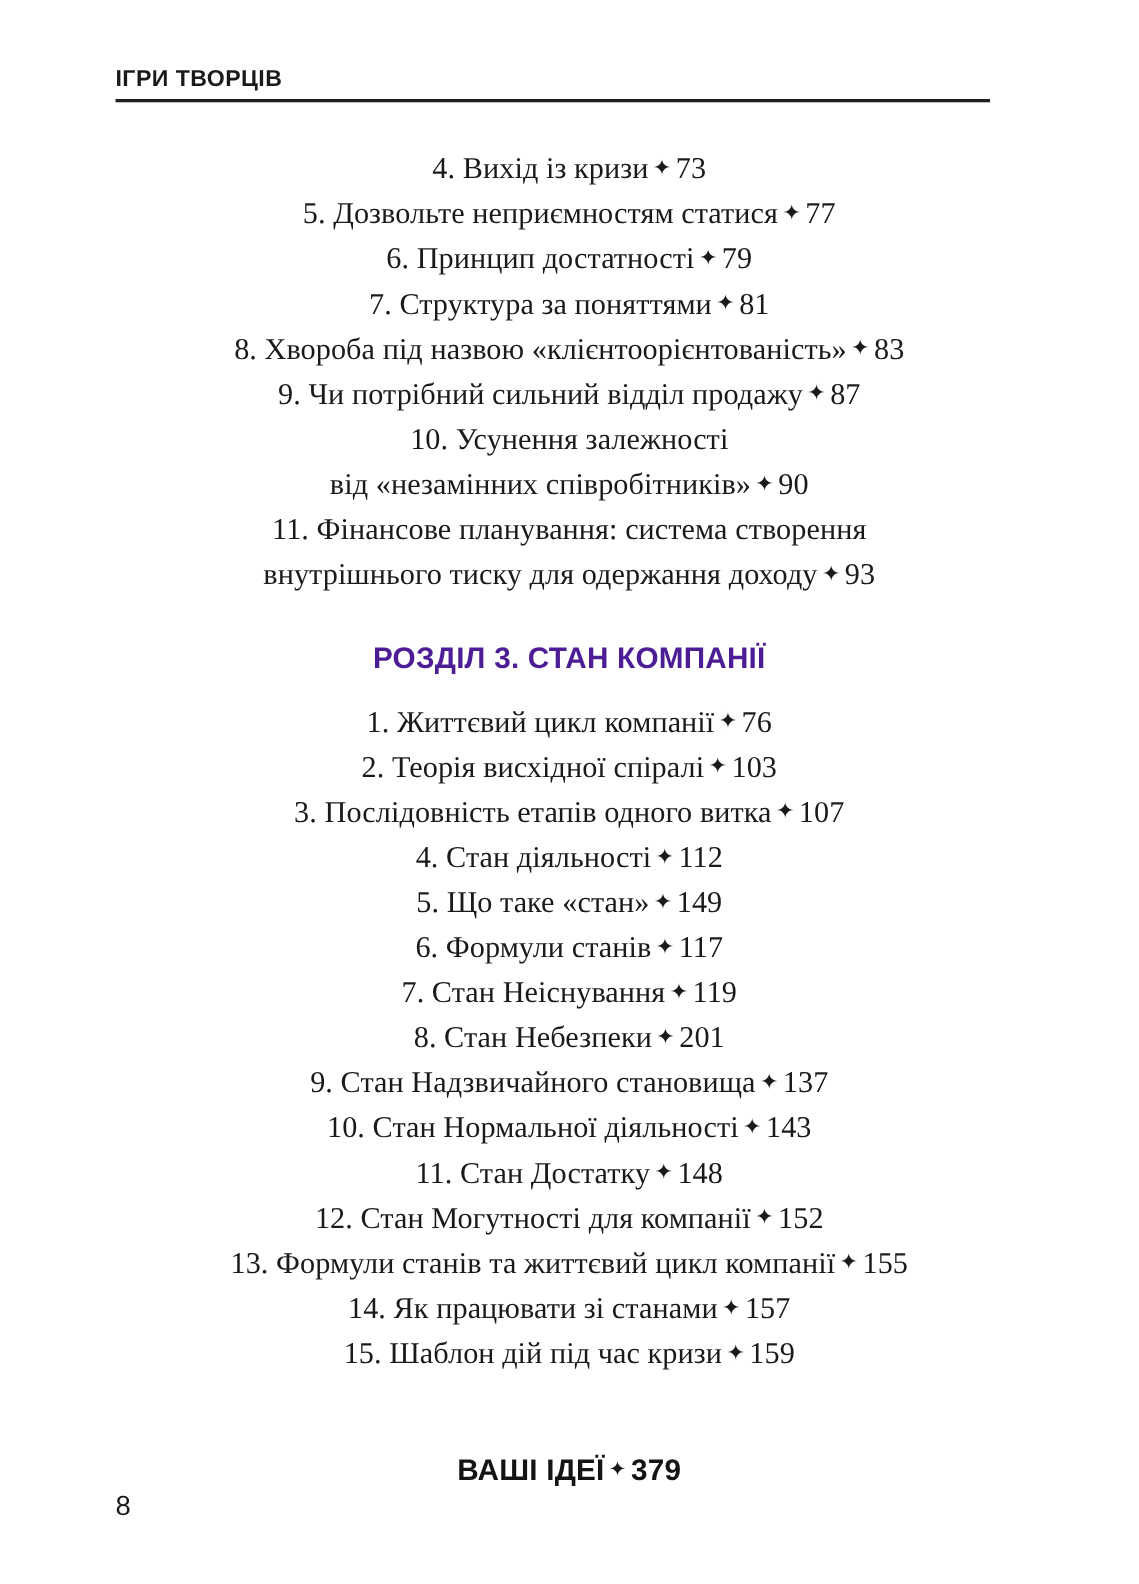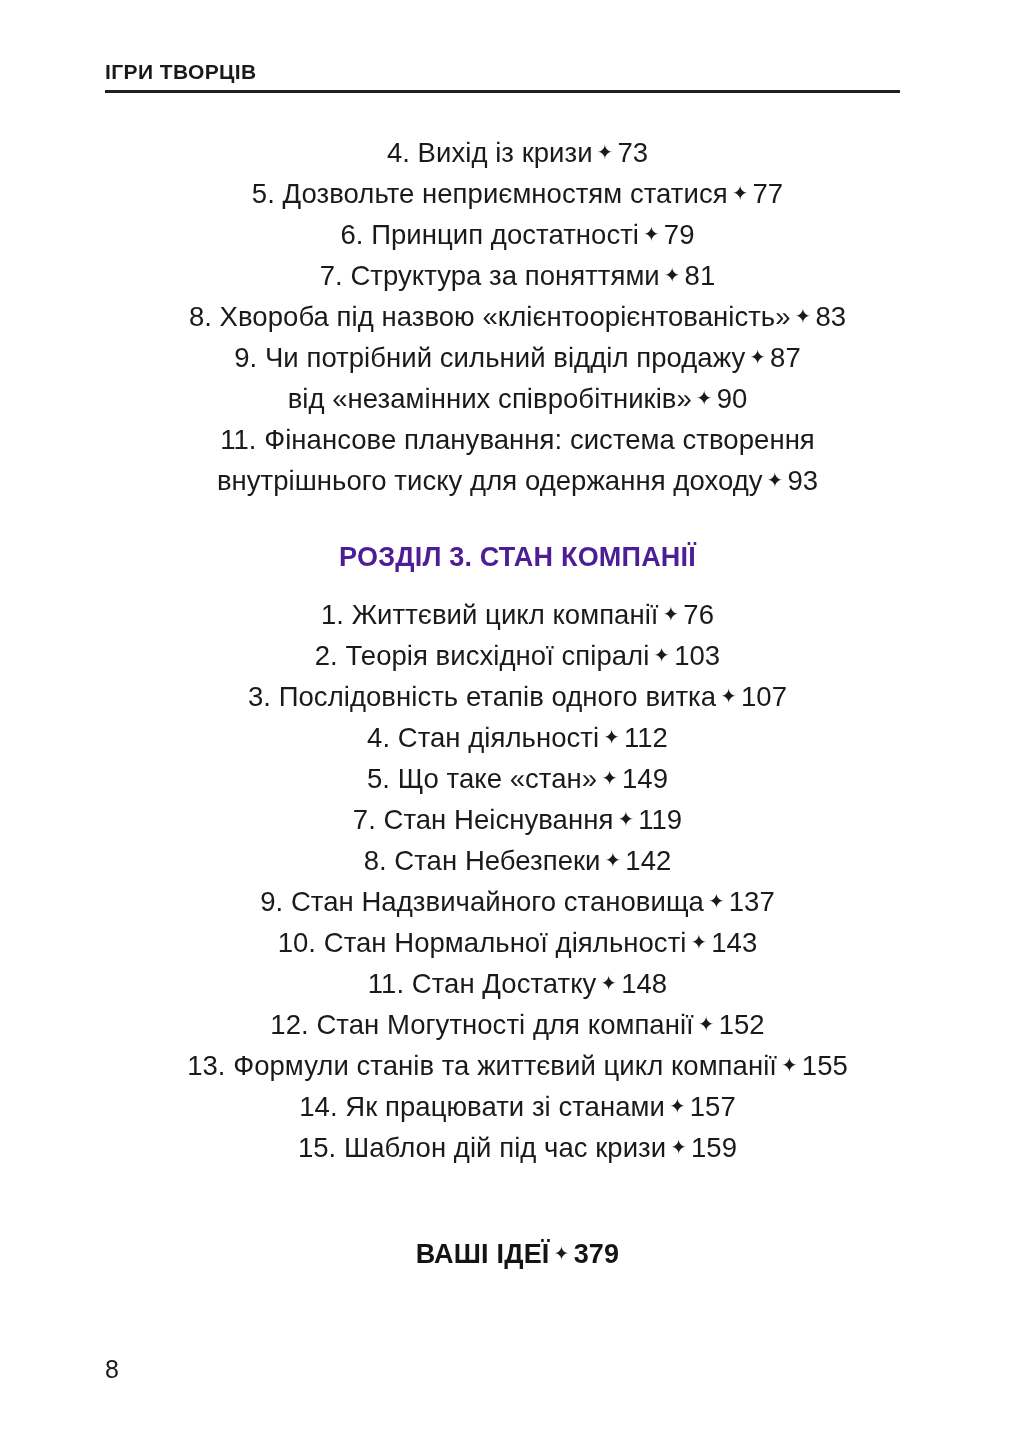--- a/index.html
+++ b/index.html
@@ -63,20 +63,21 @@
     font-weight: 400;
     line-height: 41px;
     color: #1a1a1a;
     letter-spacing: 0.05px;
     white-space: nowrap;
   }
 
   .toc-entry .entry-line {
     display: block;
     white-space: nowrap;
+    font-family: Liberation Serif, serif;
   }
 
   .sep {
     display: inline-block;
     padding: 0 4px;
     font-size: 20px;
     line-height: 1;
     position: relative;
     top: -3px;
     color: #1a1a1a;
@@ -143,20 +144,21 @@
         <div class="toc-entry">
           <span class="entry-line"><span>7. Структура за поняттями</span><span class="sep">✦</span><span>81</span></span>
         </div>
         <div class="toc-entry">
           <span class="entry-line"><span>8. Хвороба під назвою «клієнтоорієнтованість»</span><span class="sep">✦</span><span>83</span></span>
         </div>
         <div class="toc-entry">
           <span class="entry-line"><span>9. Чи потрібний сильний відділ продажу</span><span class="sep">✦</span><span>87</span></span>
         </div>
         <div class="toc-entry">
+          <span class="entry-line"><span>10. Усунення залежності</span></span>
           <span class="entry-line"><span>від «незамінних співробітників»</span><span class="sep">✦</span><span>90</span></span>
         </div>
         <div class="toc-entry">
           <span class="entry-line"><span>11. Фінансове планування: система створення</span></span>
           <span class="entry-line"><span>внутрішнього тиску для одержання доходу</span><span class="sep">✦</span><span>93</span></span>
         </div>
       </div>
 
     <div class="toc-section-heading">РОЗДІЛ 3. СТАН КОМПАНІЇ</div>
 
@@ -170,24 +172,27 @@
         <div class="toc-entry">
           <span class="entry-line"><span>3. Послідовність етапів одного витка</span><span class="sep">✦</span><span>107</span></span>
         </div>
         <div class="toc-entry">
           <span class="entry-line"><span>4. Стан діяльності</span><span class="sep">✦</span><span>112</span></span>
         </div>
         <div class="toc-entry">
           <span class="entry-line"><span>5. Що таке «стан»</span><span class="sep">✦</span><span>149</span></span>
         </div>
         <div class="toc-entry">
+          <span class="entry-line"><span>6. Формули станів</span><span class="sep">✦</span><span>117</span></span>
+        </div>
+        <div class="toc-entry">
           <span class="entry-line"><span>7. Стан Неіснування</span><span class="sep">✦</span><span>119</span></span>
         </div>
         <div class="toc-entry">
-          <span class="entry-line"><span>8. Стан Небезпеки</span><span class="sep">✦</span><span>142</span></span>
+          <span class="entry-line"><span>8. Стан Небезпеки</span><span class="sep">✦</span><span>201</span></span>
         </div>
         <div class="toc-entry">
           <span class="entry-line"><span>9. Стан Надзвичайного становища</span><span class="sep">✦</span><span>137</span></span>
         </div>
         <div class="toc-entry">
           <span class="entry-line"><span>10. Стан Нормальної діяльності</span><span class="sep">✦</span><span>143</span></span>
         </div>
         <div class="toc-entry">
           <span class="entry-line"><span>11. Стан Достатку</span><span class="sep">✦</span><span>148</span></span>
         </div>

